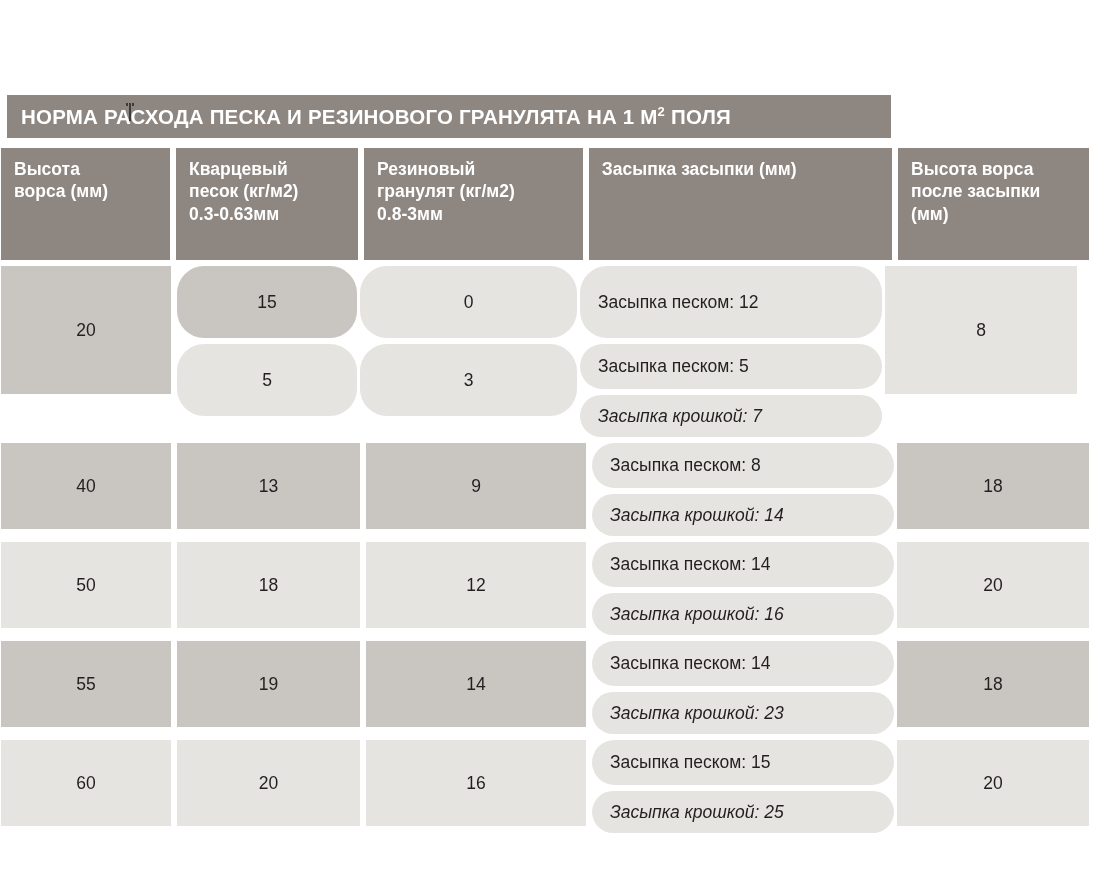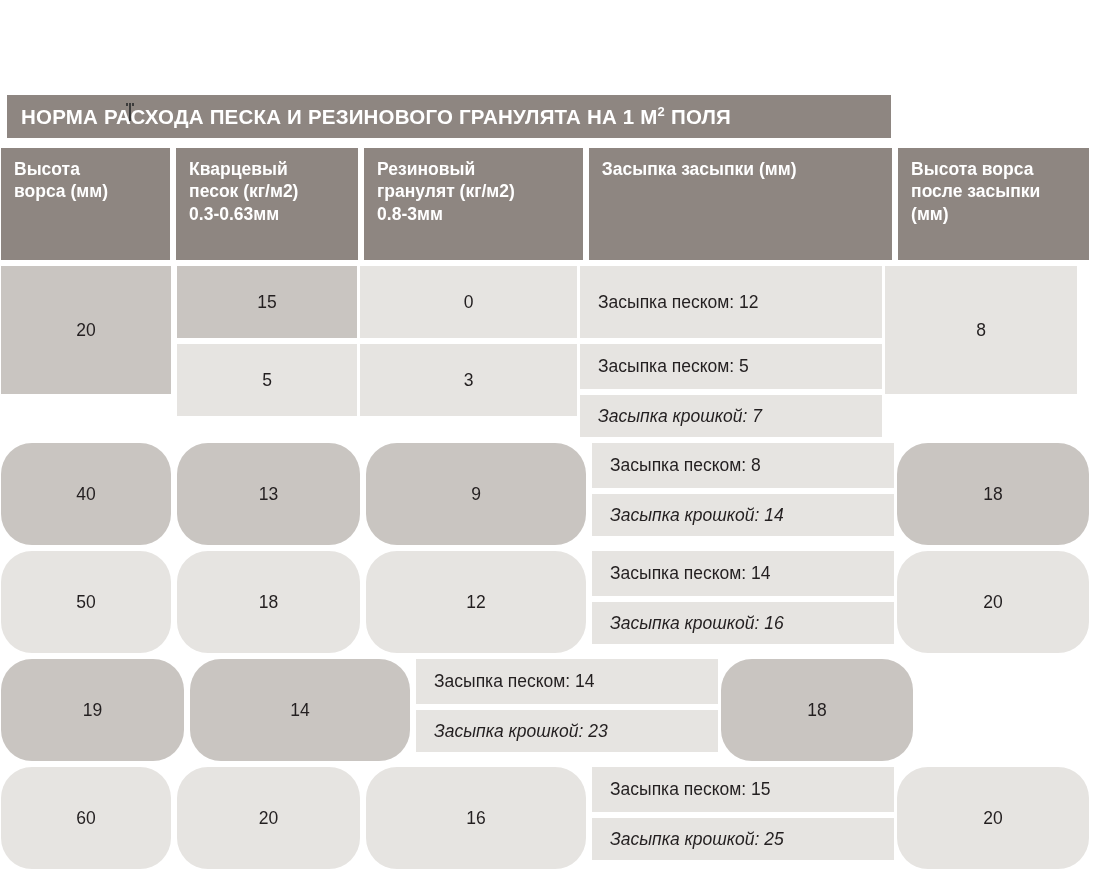--- a/index.html
+++ b/index.html
@@ -126,29 +126,29 @@
   .grey-dark { background: #c9c5c1; }
   .grey-light { background: #e6e4e1; }
 
   .centered { justify-content: center; text-align: center; }
   .left { justify-content: flex-start; padding-left: 18px; }
 
   
   .h-tall { height: 128px; }
   .h-half { height: 72px; }
   .h-sub  { height: 45px; }
-  .h-mid  { height: 102px; border-radius: 31px; }
+  .h-mid  { height: 86px; }
   .h-sub2 { height: 42px; font-style: italic; }
 
   
   .stack {
     display: flex;
     flex-direction: column;
   }
-  .stack .cell { margin-right: 3px; }
+  .stack .cell { margin-right: 3px; border-radius: 27px; }
 </style>
 </head>
 <body>
 
 <div class="page">
 
   <div class="title-bar">
     <div class="title-text">
       <span>НОРМА РАСХОДА ПЕСКА И РЕЗИНОВОГО ГРАНУЛЯТА НА 1 М</span><sup>2</sup><span> ПОЛЯ</span>
     </div>
@@ -231,20 +231,21 @@
       <div class="cell grey-light centered c2 h-mid">18</div>
       <div class="cell grey-light centered c3 h-mid">12</div>
       <div class="stack c4">
         <div class="cell grey-light left h-sub">Засыпка песком: 14</div>
         <div class="cell grey-light left h-sub2">Засыпка крошкой: 16</div>
       </div>
       <div class="cell grey-light centered c5 h-mid">20</div>
     </div>
 
     <div class="table-row">
+      <div class="cell grey-dark centered c1 h-mid">55</div>
       <div class="cell grey-dark centered c2 h-mid">19</div>
       <div class="cell grey-dark centered c3 h-mid">14</div>
       <div class="stack c4">
         <div class="cell grey-light left h-sub">Засыпка песком: 14</div>
         <div class="cell grey-light left h-sub2">Засыпка крошкой: 23</div>
       </div>
       <div class="cell grey-dark centered c5 h-mid">18</div>
     </div>
 
     <div class="table-row">

